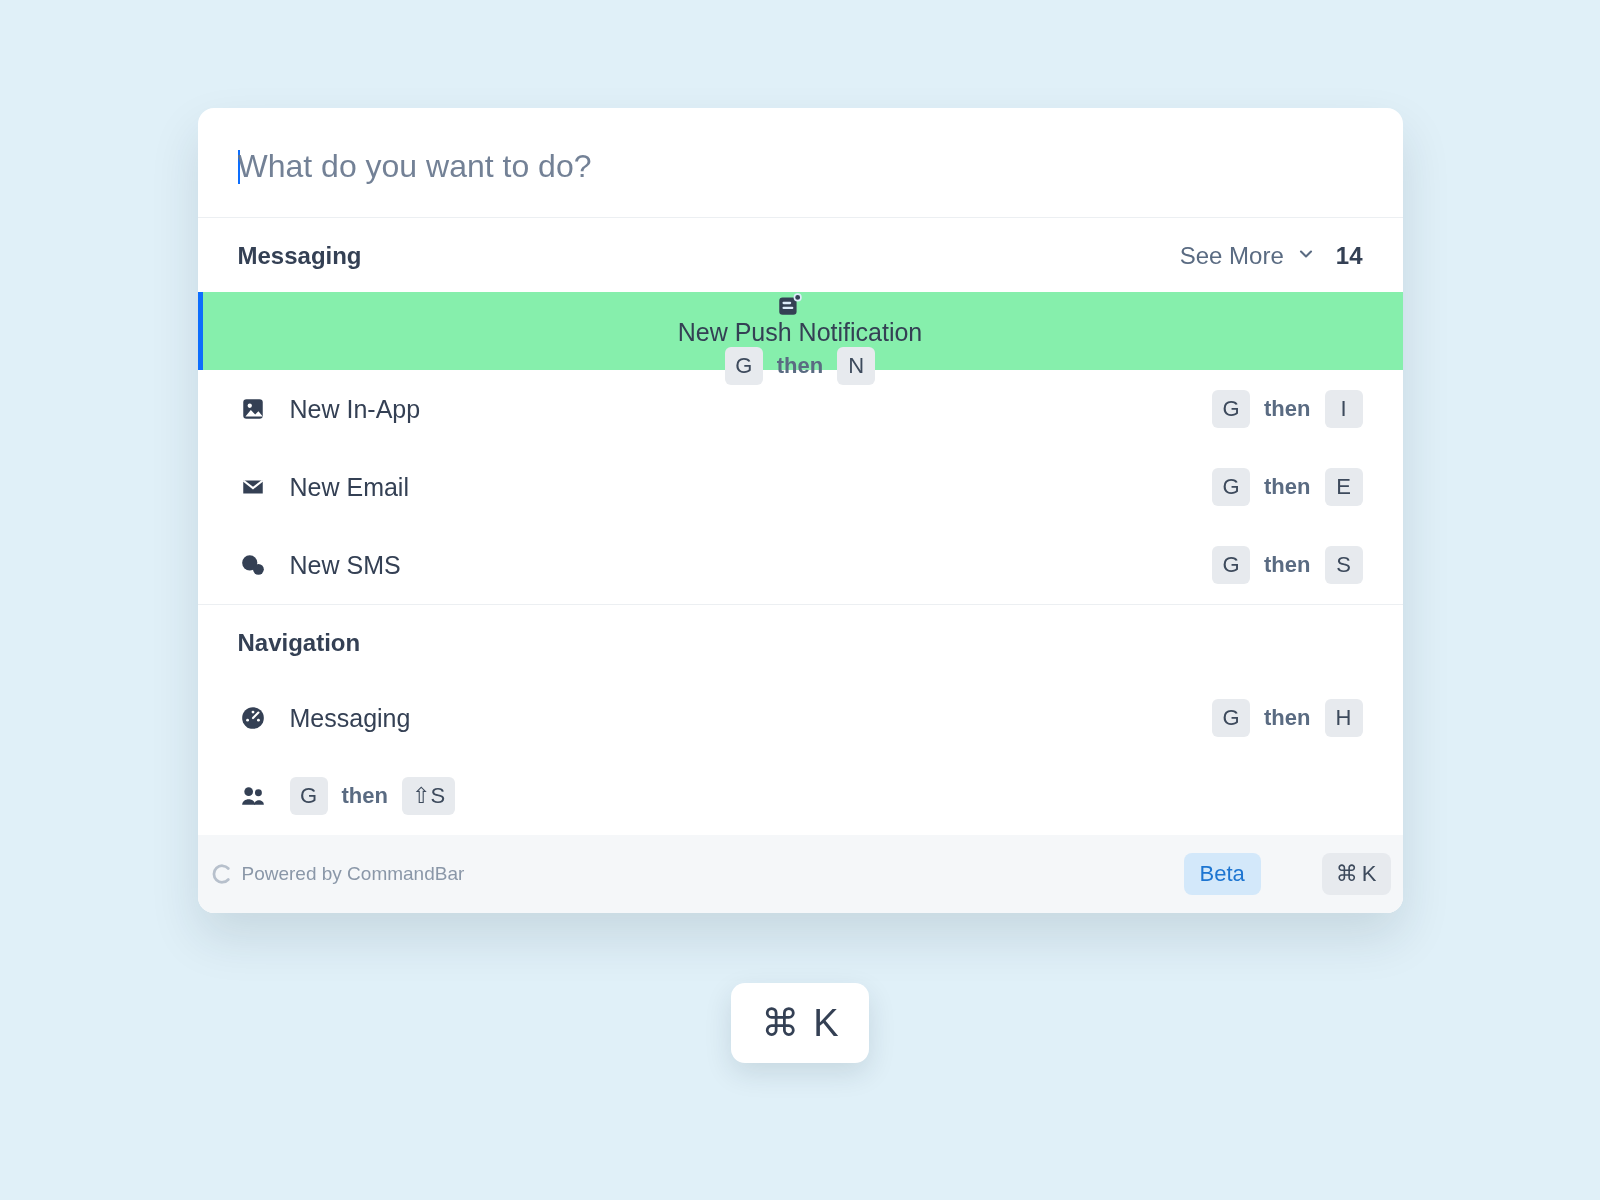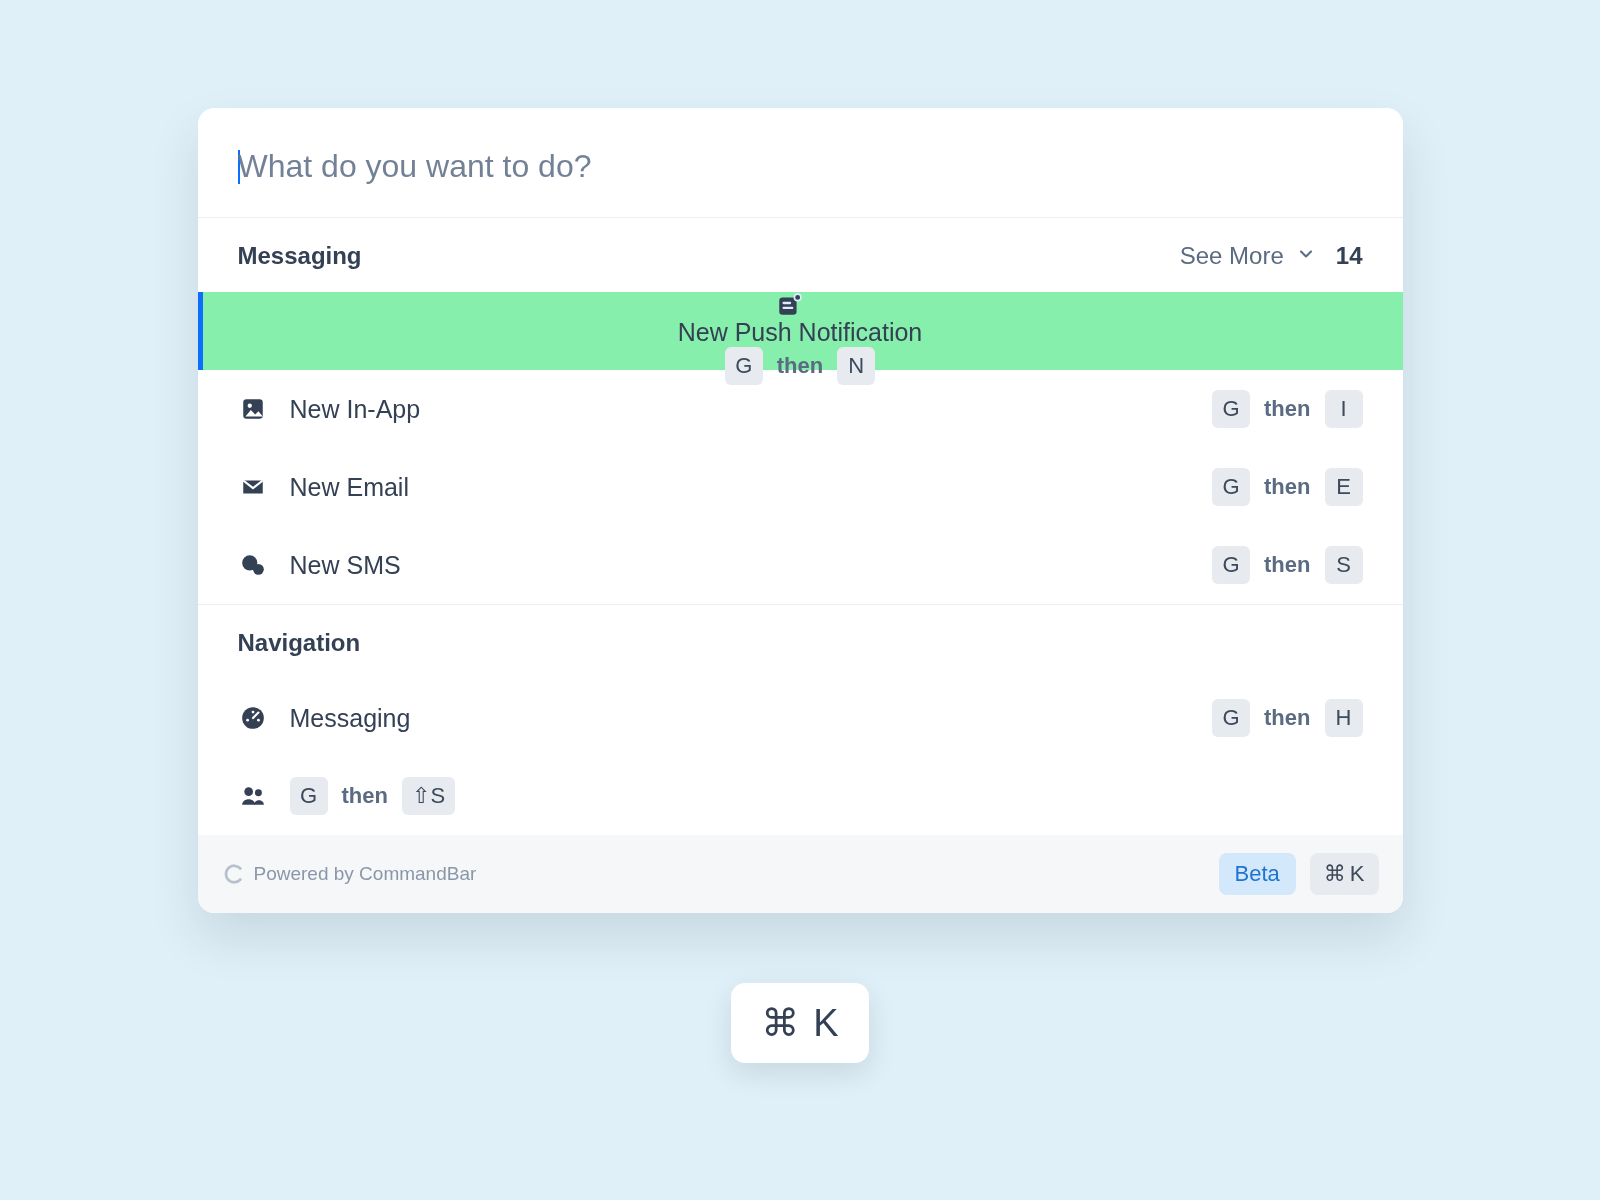--- a/index.html
+++ b/index.html
@@ -109,24 +109,25 @@
       display: inline-flex;
       align-items: center;
       justify-content: center;
       font-size: 22px;
       font-weight: 500;
     }
     .then { font-size: 22px; color: #5a6b82; font-weight: bold; }
     .footer {
       display: flex;
       align-items: center;
-      padding: 18px 24px;
+      padding: 18px 12px;
       background: #f5f7f9;
       font-size: 19px;
       color: #8a97a8;
+      gap: 47px;
     }
     .footer-brand { display: flex; align-items: center; gap: 10px; flex: 1; }
     .brand-icon { width: 22px; height: 22px; }
     .brand-icon svg { width: 22px; height: 22px; fill: none; stroke: #b7c0cc; stroke-width: 3; }
     .beta {
       background: #d3e8fa;
       color: #1d75d1;
       border-radius: 8px;
       padding: 8px 16px;
       font-size: 22px;

